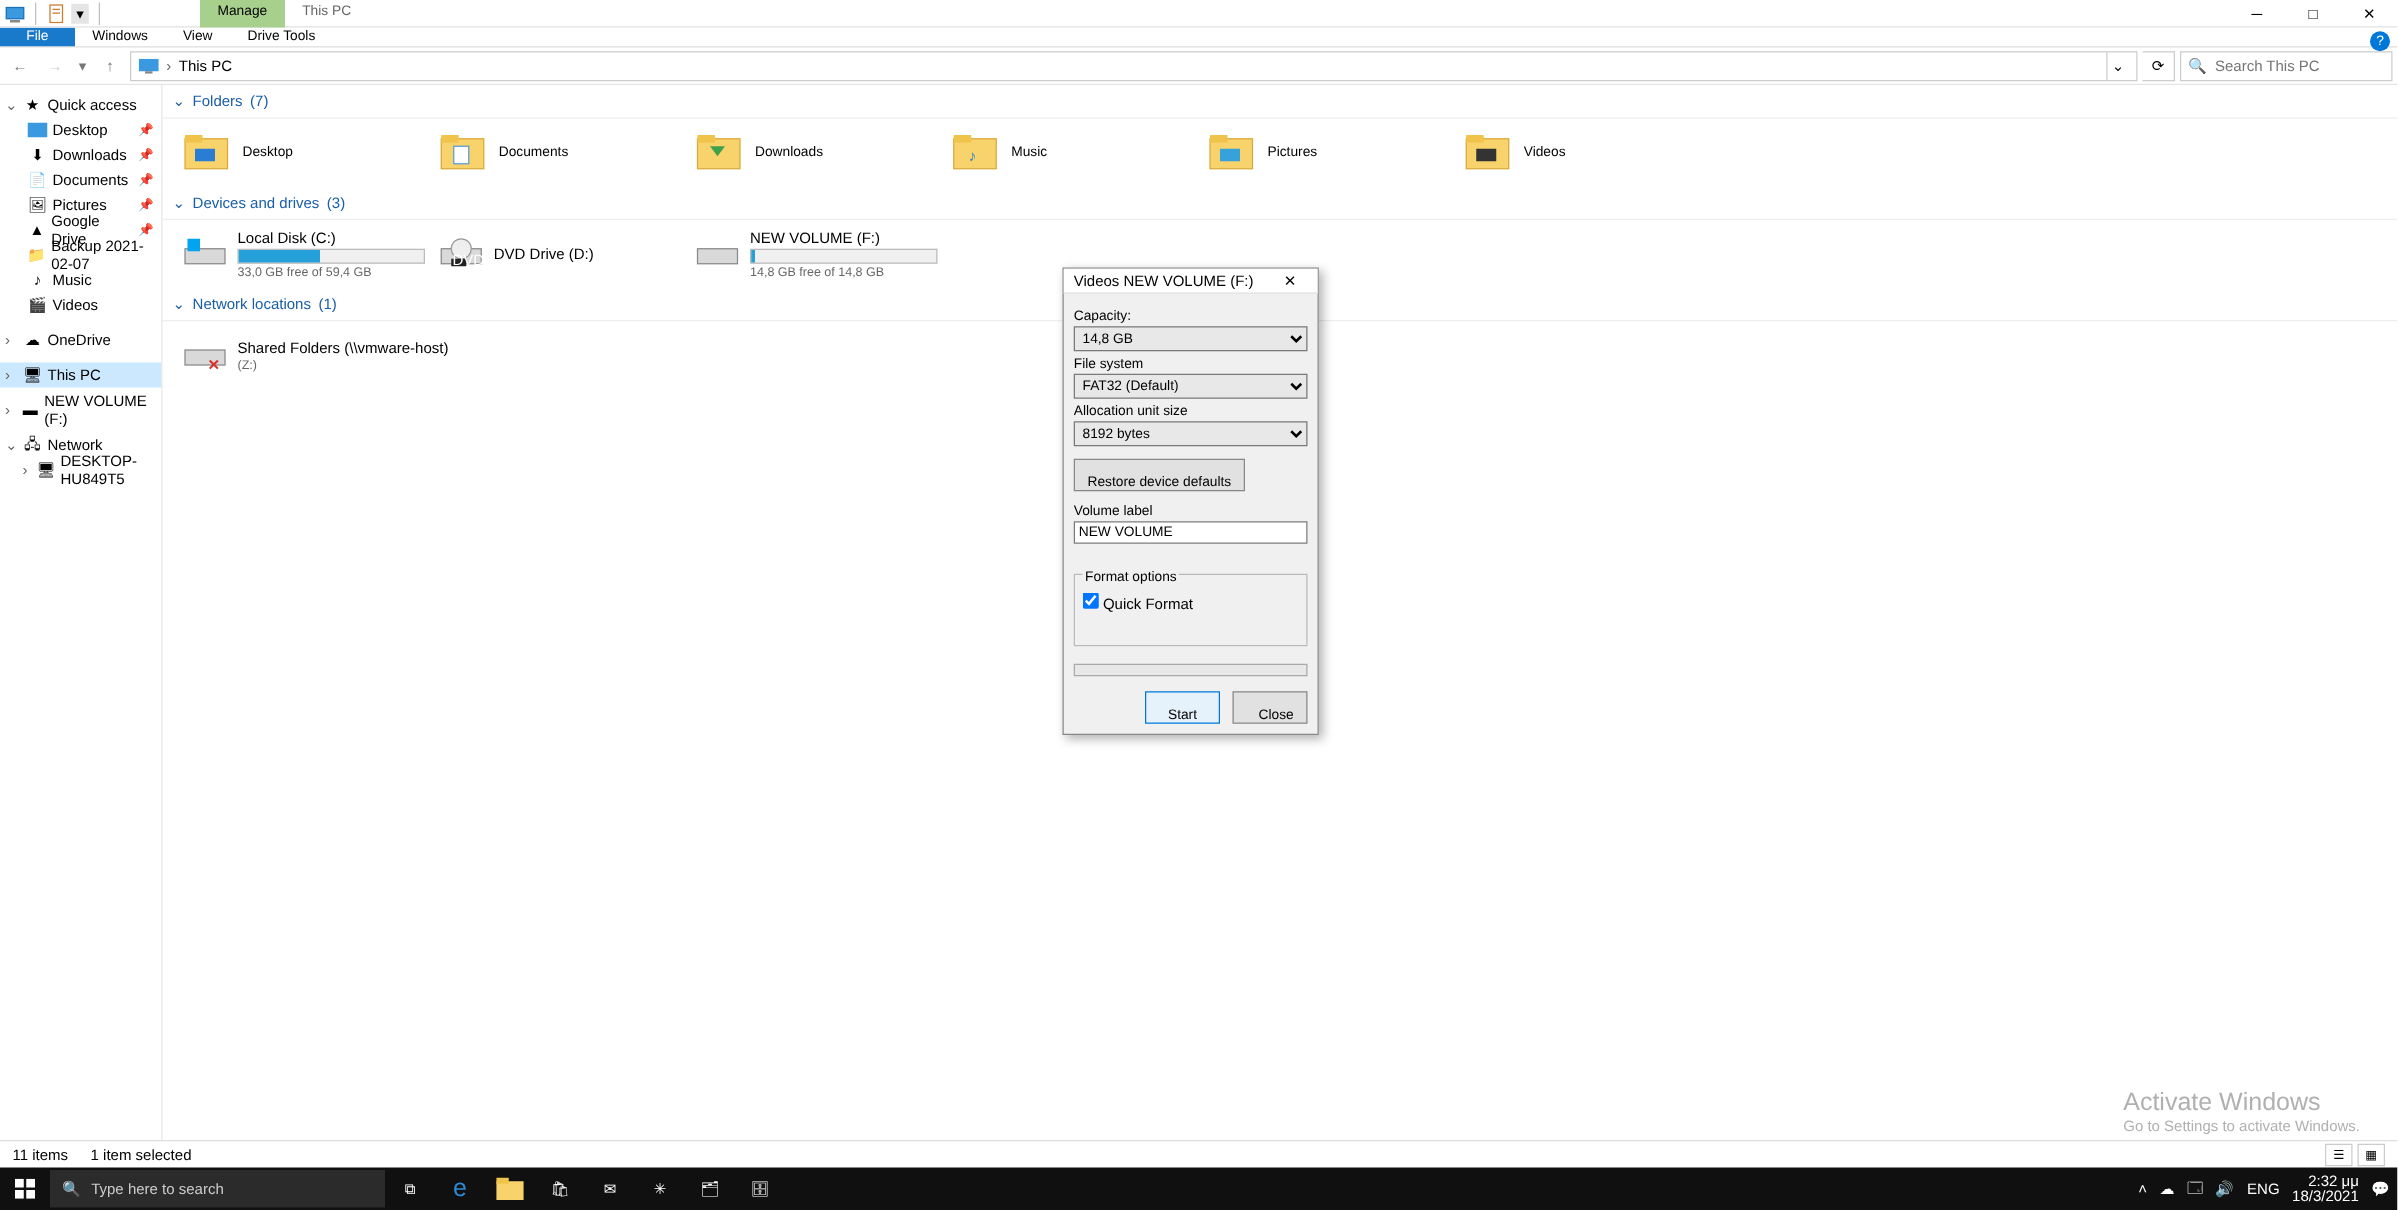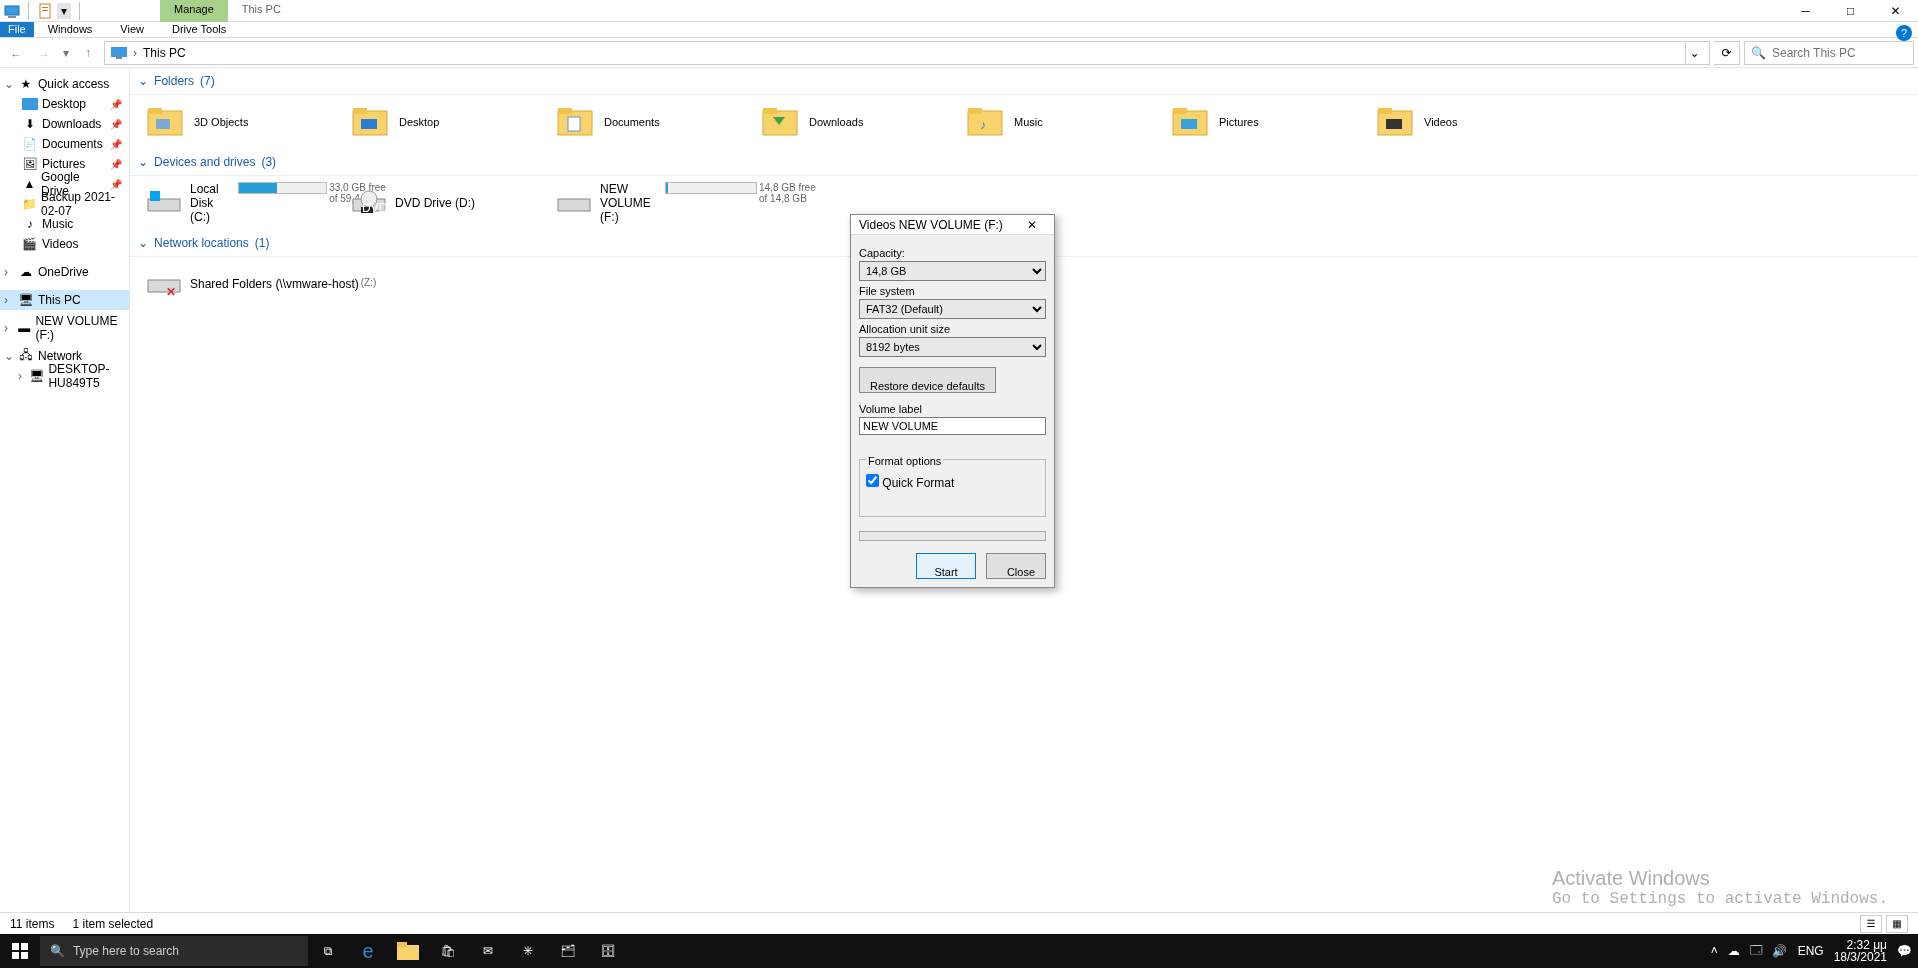--- a/index.html
+++ b/index.html
@@ -12,21 +12,21 @@
 .qat-sep { width:1px; height: 18px; background:#c0c0c0; margin: 0 4px;}
 .tab-group { position: absolute; left: 160px; top:0; height:22px; display:flex;}
 .context-tab { background:#a8d08d; color:#000; padding: 3px 14px; font-size:11px;}
 .inactive-tab { color:#666; padding:3px 14px; font-size:11px; }
 .win-btns { position:absolute; right:0; top:0; display:flex;}
 .win-btn { width:45px; height:22px; display:flex; align-items:center; justify-content:center; color:#000;}
 .help-badge{ width:16px;height:16px; background:#0078d7; border-radius:50%; color:#fff; display:flex;align-items:center;justify-content:center; font-size:11px; margin:3px 6px 0 0;}
 
 
 .ribbon { height: 16px; display:flex; border-bottom:1px solid #ddd;}
-.ribbon-file { background:#1979ca; color:#fff; padding: 1px 8px; font-size:11px;}
+.ribbon-file { background:#1979ca; color:#fff; padding: 1px 21px; font-size:11px;}
 .ribbon-tab { padding:1px 14px; color:#000; font-size:11px;}
 
 
 .addr-row { height: 30px; display:flex; align-items:center; padding: 0 4px; border-bottom:1px solid #e5e5e5; gap:4px;}
 .nav-btn { width:24px; height:24px; display:flex;align-items:center;justify-content:center; color:#777;}
 .addr-box { flex:1; height:24px; border:1px solid #ccc; display:flex; align-items:center; padding: 0 6px; gap:6px;}
 .addr-chev { width:18px; height:22px; border-left:1px solid #ccc; display:flex;align-items:center;justify-content:center;}
 .refresh-btn { width:26px; height:24px; border:1px solid #ccc; border-left:none; display:flex;align-items:center;justify-content:center;}
 .search-box { width:170px; height:24px; border:1px solid #ccc; display:flex; align-items:center; padding:0 6px; gap:6px; color:#888;}
 
@@ -40,35 +40,35 @@
 .pin { margin-left:auto; margin-right:6px; color:#999; font-size:10px;}
 .content { flex:1; position:relative; overflow:auto;}
 .group-head { display:flex; align-items:center; color:#1a5ea8; font-size:12px; padding:6px 8px; gap:6px; border-bottom:1px solid #eee;}
 .group-head .chev { color:#1a5ea8;}
 .grid { display:flex; flex-wrap:wrap; padding:4px 10px; gap:0;}
 .item { width:205px; height:46px; display:flex; align-items:center; gap:8px; padding:2px 6px;}
 .folder-ic { width:40px; height:34px;}
 .item-txt { font-size:11px;}
 .drive-item { width:205px; height:46px; display:flex; align-items:center; gap:8px; padding:2px 6px;}
 .drive-ic { width:36px; height:28px;}
-.drive-body { display:flex; flex-direction:row; gap:2px;}
+.drive-body { display:flex; flex-direction:column; gap:2px;}
 .drive-bar { width:150px; height:12px; border:1px solid #bbb; background:#f0f0f0; position:relative;}
 .drive-fill { height:100%; background:#26a0da;}
 .drive-sub { font-size:10px; color:#666;}
 .net-ic { width:36px; height:28px; position:relative;}
 
 
 .statusbar { position:absolute; bottom:34px; left:0; right:0; height:22px; border-top:1px solid #ddd; display:flex; align-items:center; padding:0 10px; gap:18px; font-size:11px; background:#fff;}
 .status-right { margin-left:auto; display:flex; gap:4px;}
 .view-btn { width:22px; height:18px; border:1px solid #ccc; display:flex;align-items:center;justify-content:center; font-size:10px;}
 
 
 .watermark { position:absolute; right:30px; bottom:60px; color:#b0b0b0; text-align:left;}
 .watermark .t1 { font-size:20px;}
-.watermark .t2 { font-size:16px;font-family:Liberation Mono, monospace;}
+.watermark .t2 { font-size:12px;}
 
 
 .dlg { position:absolute; left:850px; top:214px; width:205px; background:#f0f0f0; border:1px solid #888; box-shadow: 3px 3px 8px rgba(0,0,0,.3); font-size:11px;}
 .dlg-title { height:20px; background:#fff; display:flex; align-items:center; padding:0 8px; border-bottom:1px solid #ddd;}
 .dlg-close { margin-left:auto; width:28px; height:20px; display:flex;align-items:center;justify-content:center;}
 .dlg-body { padding:8px;}
 .dlg-lbl { font-size:11px; margin:4px 0 2px 0;}
 .dlg-sel { width:100%; height:20px; border:1px solid #7a7a7a; background:#e8e8e8; font-size:11px; padding:0 2px;}
 .dlg-btn { height:22px; padding:12px 10px; border:1px solid #888; background:#e1e1e1; font-size:11px;}
 .dlg-inp { width:100%; height:18px; border:1px solid #7a7a7a; background:#fff; padding:0 3px; font-size:11px;}
@@ -240,30 +240,20 @@
         <span class="chev">⌄</span>
         <span>Folders</span> 
         <span>(7)</span>
       </div>
     <div class="grid">
       <div class="item">
           <span class="folder-ic">
             <svg width="40" height="34">
               <rect x="2" y="6" width="34" height="24" fill="#f8d36b" stroke="#d9a93a"></rect>
               <rect x="2" y="3" width="14" height="6" fill="#f0c44b"></rect>
-              <rect x="10" y="14" width="14" height="10" fill="#7aa9d6"></rect>
-            </svg>
-          </span>
-          <span class="item-txt">3D Objects</span>
-        </div>
-      <div class="item">
-          <span class="folder-ic">
-            <svg width="40" height="34">
-              <rect x="2" y="6" width="34" height="24" fill="#f8d36b" stroke="#d9a93a"></rect>
-              <rect x="2" y="3" width="14" height="6" fill="#f0c44b"></rect>
               <rect x="10" y="14" width="16" height="10" fill="#2b7cd3"></rect>
             </svg>
           </span>
           <span class="item-txt">Desktop</span>
         </div>
       <div class="item">
           <span class="folder-ic">
             <svg width="40" height="34">
               <rect x="2" y="6" width="34" height="24" fill="#f8d36b" stroke="#d9a93a"></rect>
               <rect x="2" y="3" width="14" height="6" fill="#f0c44b"></rect>

